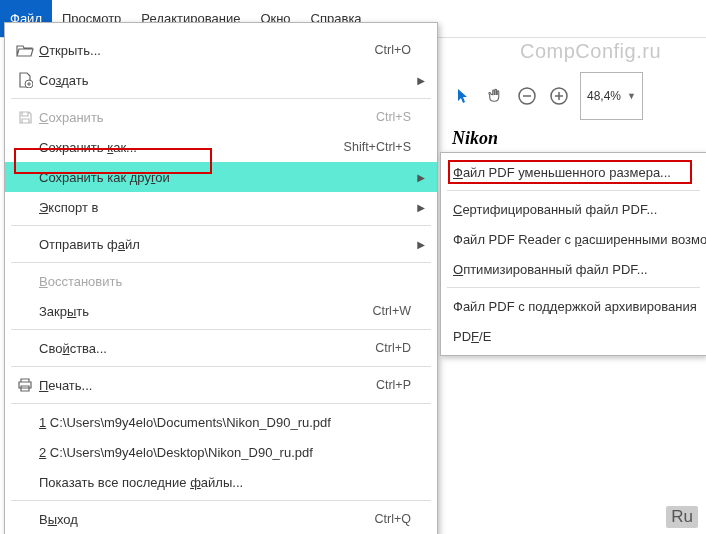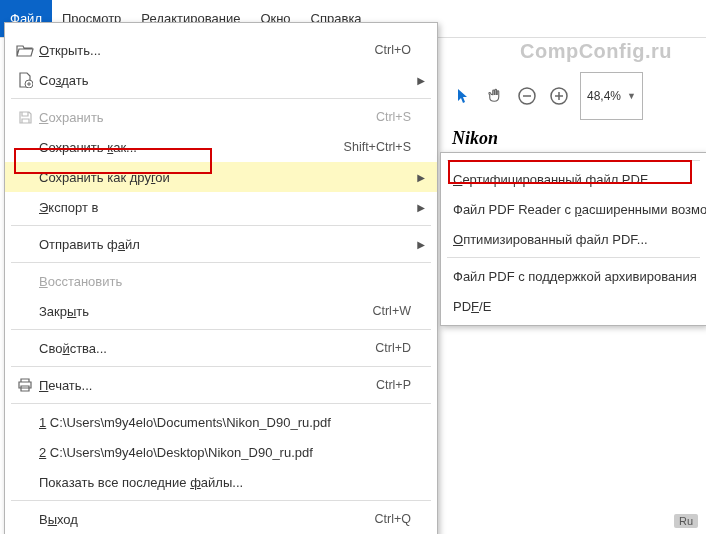--- a/index.html
+++ b/index.html
@@ -37,21 +37,21 @@
     top: 22px;
     left: 440px;
     right: 0;
     height: 100px;
   }
   .watermark {
     position: absolute;
     top: 18px;
     left: 80px;
     font-size: 20px;
-    font-weight: 700;
+    font-weight: 400;
     color: #c8c8c8;
     letter-spacing: 0.5px;
   }
   .tool-row {
     position: absolute;
     top: 50px;
     left: 12px;
     display: flex;
     align-items: center;
     gap: 10px;
@@ -93,21 +93,21 @@
     padding: 12px 0;
   }
   .dropdown-row {
     display: flex;
     align-items: center;
     height: 30px;
     padding: 0 12px 0 6px;
     white-space: nowrap;
   }
   .dropdown-row.hover {
-    background: #fef9c3;
+    background: #5eead4;
   }
   .dropdown-row.disabled { color: #a8a8a8; }
   .row-icon {
     width: 28px;
     display: flex;
     align-items: center;
     justify-content: center;
     flex: 0 0 28px;
   }
   .row-label { flex: 1; }
@@ -149,21 +149,21 @@
     padding: 0 12px;
     white-space: nowrap;
     overflow: hidden;
   }
   .badge {
     position: absolute;
     right: 8px;
     bottom: 6px;
     background: #ccc;
     color: #555;
-    font-size: 11px;
+    font-size: 17px;
     padding: 1px 5px;
     border-radius: 2px;
   }
 </style>
 </head>
 <body>
 
 <div class="menubar">
   <div class="menubar-item active">Файл</div>
   <div class="menubar-item">Просмотр</div>
@@ -340,20 +340,23 @@
 
   <div class="dropdown-row">
     <span class="row-icon"></span>
     <span class="row-label"><span>В</span><span class="under">ы</span><span>ход</span></span>
     <span class="row-shortcut">Ctrl+Q</span>
     <span class="row-arrow"></span>
   </div>
 </div>
 
 <div class="submenu">
+  <div class="submenu-row">
+    <span><span class="under">Ф</span><span>айл PDF уменьшенного размера...</span></span>
+  </div>
   <div class="sep"></div>
   <div class="submenu-row">
     <span><span class="under">С</span><span>ертифицированный файл PDF...</span></span>
   </div>
   <div class="submenu-row">
     <span><span>Файл PDF Reader с </span><span class="under">р</span><span>асширенными возможностями</span></span>
   </div>
   <div class="submenu-row">
     <span><span class="under">О</span><span>птимизированный файл PDF...</span></span>
   </div>

